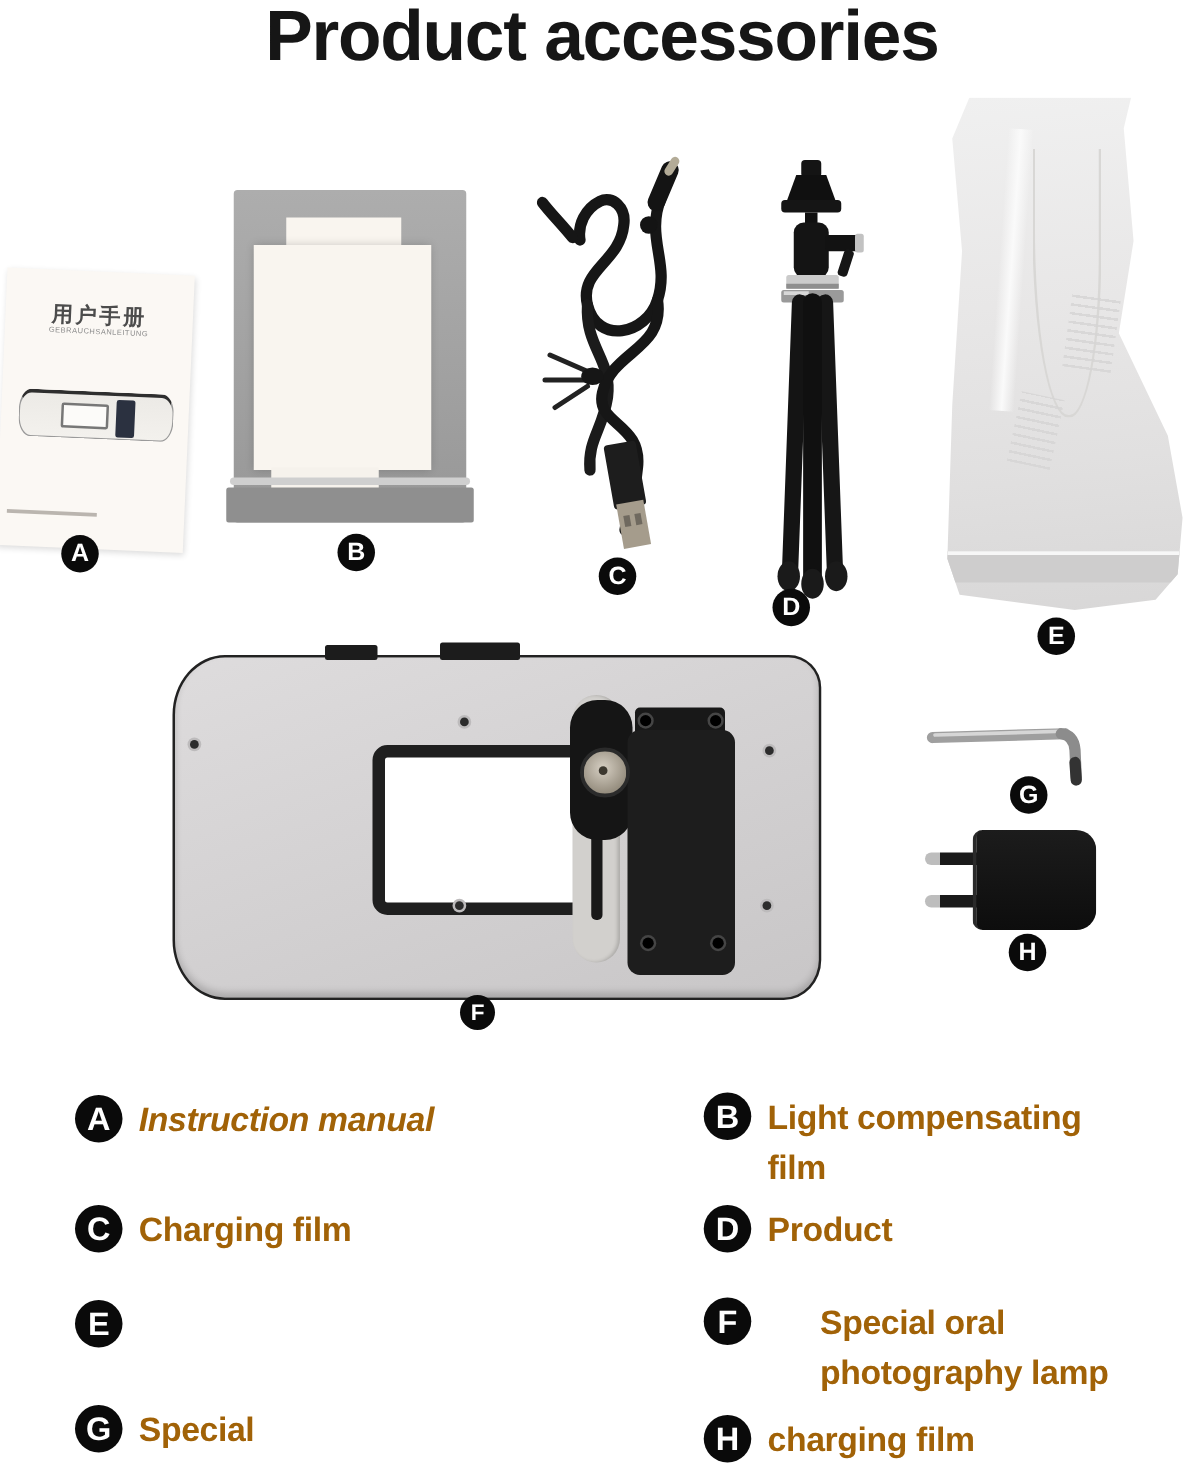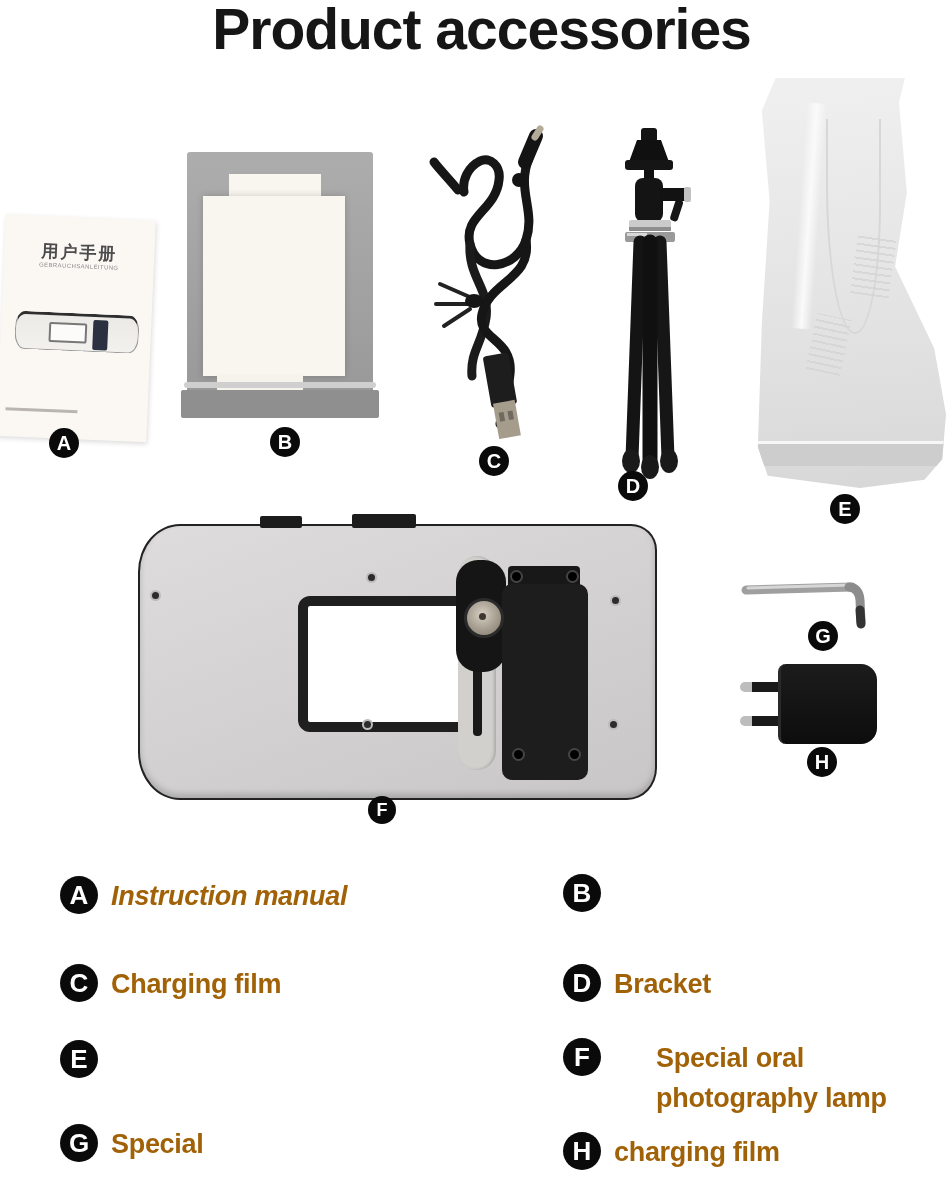--- a/index.html
+++ b/index.html
@@ -228,24 +228,25 @@
   <div class="legend-row" style="left:60px;top:1040px;">
     <span class="lcircle">E</span>
   </div>
   <div class="legend-row" style="left:60px;top:1124px;">
     <span class="lcircle">G</span>
     <span class="ltext" style="max-width:420px;">Special</span>
   </div>
 
   <div class="legend-row" style="left:563px;top:874px;">
     <span class="lcircle">B</span>
+    <span class="ltext" style="max-width:280px;">Light compensating film</span>
   </div>
   <div class="legend-row" style="left:563px;top:964px;">
     <span class="lcircle">D</span>
-    <span class="ltext" style="max-width:340px;">Bracket</span>
+    <span class="ltext" style="max-width:340px;">Product</span>
   </div>
   <div class="legend-row" style="left:563px;top:1038px;">
     <span class="lcircle">F</span>
     <span class="ltext" style="max-width:360px;margin-left:42px;">Special oral photography lamp</span>
   </div>
   <div class="legend-row" style="left:563px;top:1132px;">
     <span class="lcircle">H</span>
     <span class="ltext" style="max-width:340px;">charging film</span>
   </div>
 

